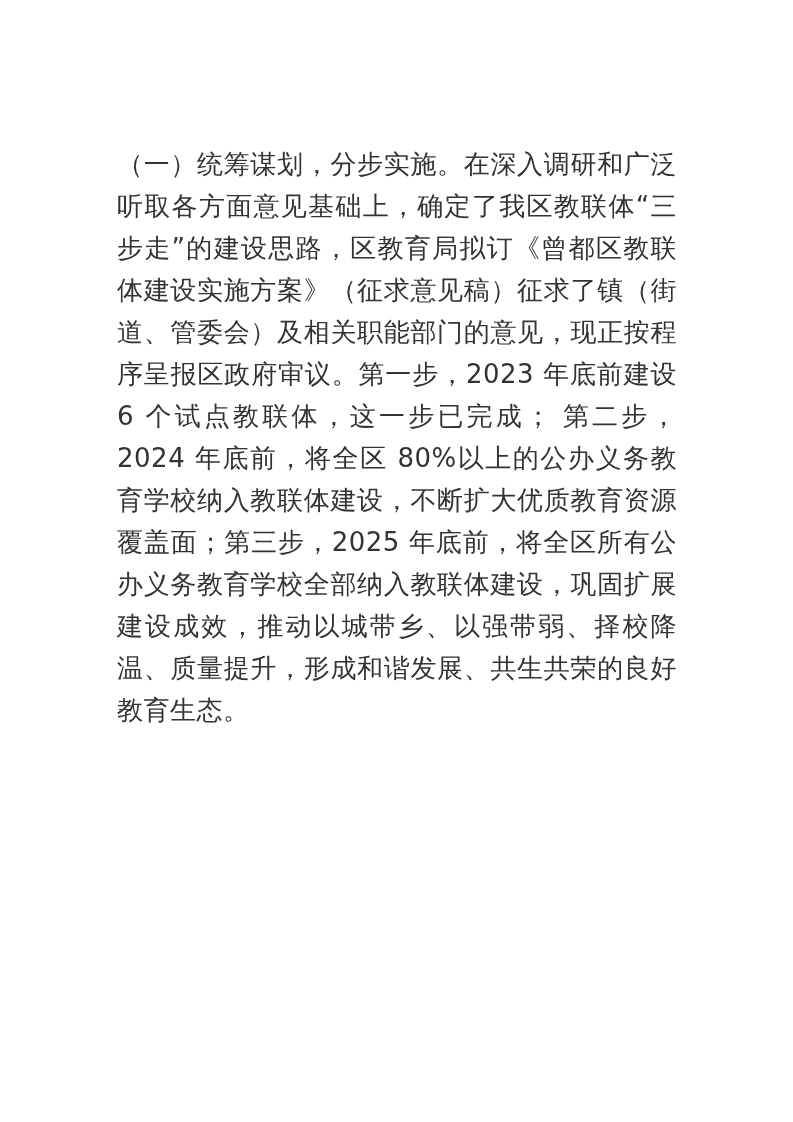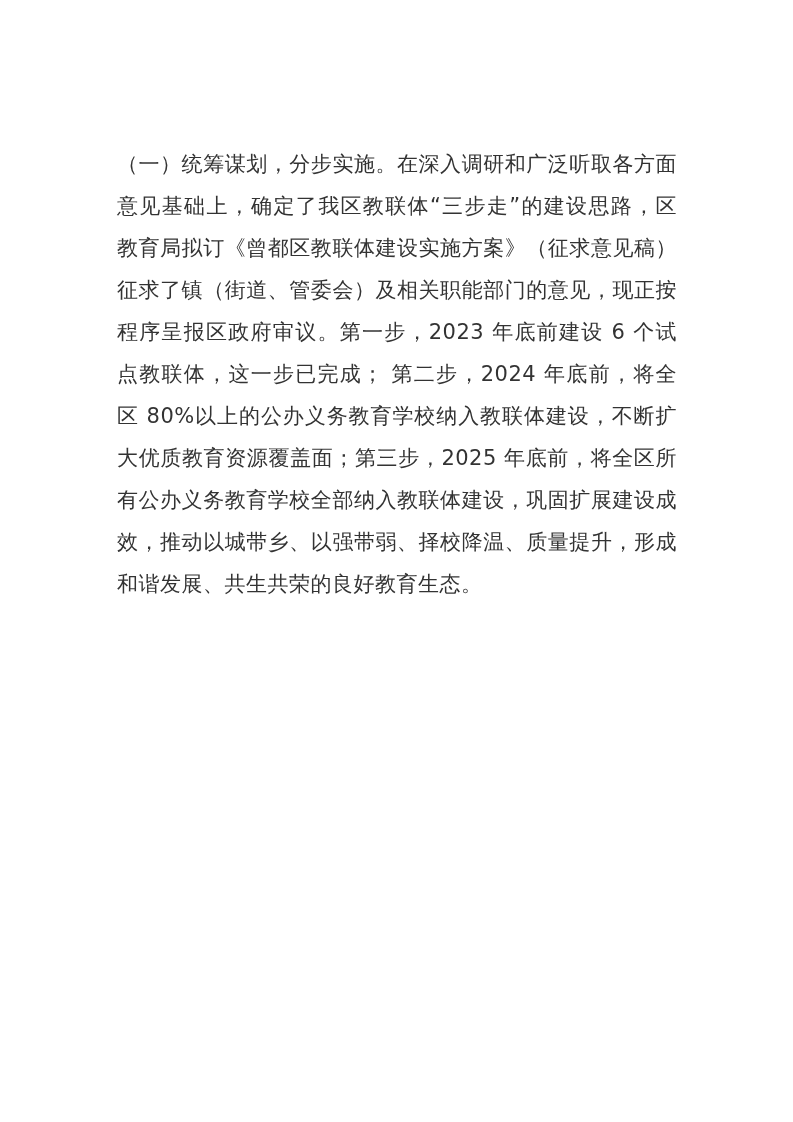--- a/index.html
+++ b/index.html
@@ -14,21 +14,21 @@
     background: #ffffff;
     overflow: hidden;
     font-family: "DejaVu Sans", "Liberation Sans", sans-serif;
   }
   .doc-body {
     position: absolute;
     top: 143px;
     left: 117px;
     width: 560px;
     color: #333333;
-    font-size: 21px;
+    font-size: 26px;
     line-height: 42px;
     text-align: justify;
     letter-spacing: 0.5px;
   }
   .doc-body p {
     margin: 0 0 42px 0;
     word-break: normal;
   }
   .doc-body p:last-child {
     margin-bottom: 0;

